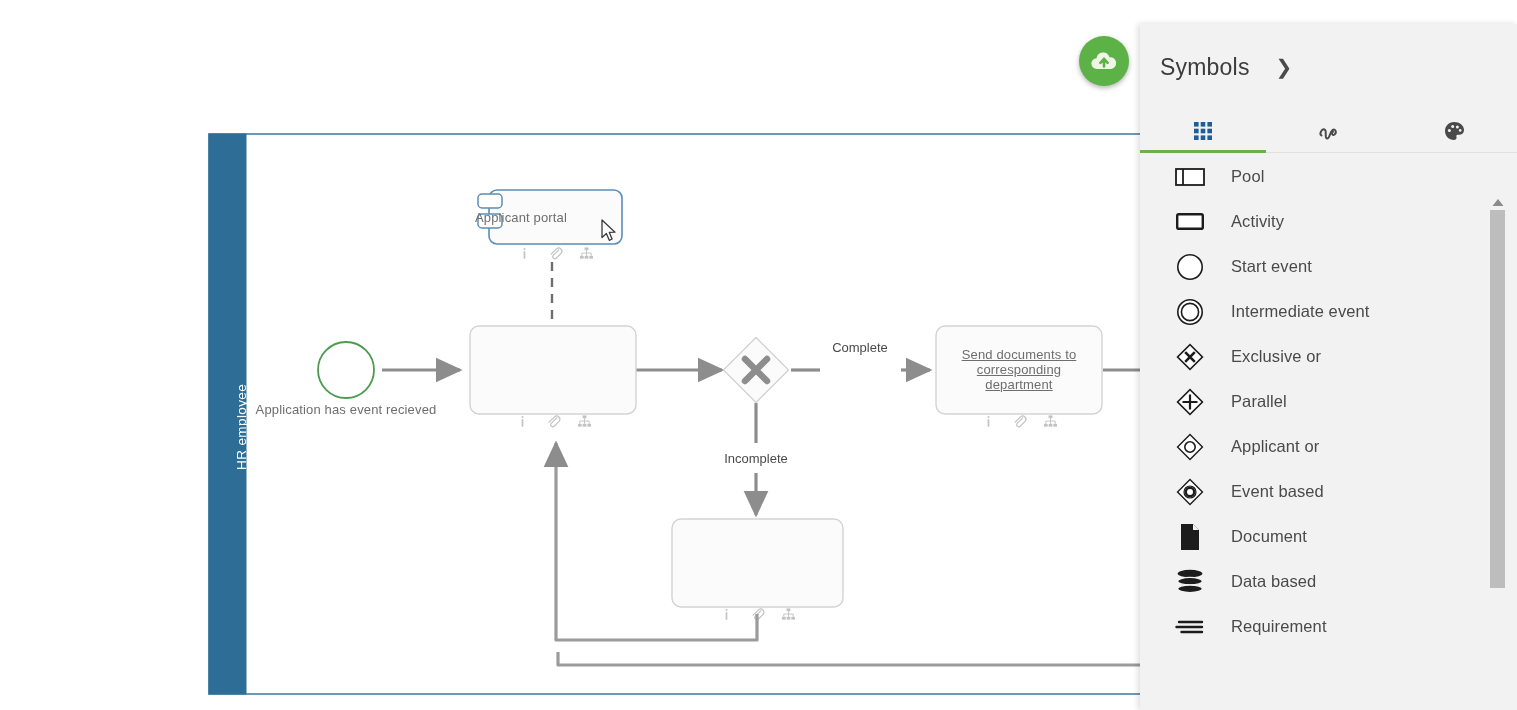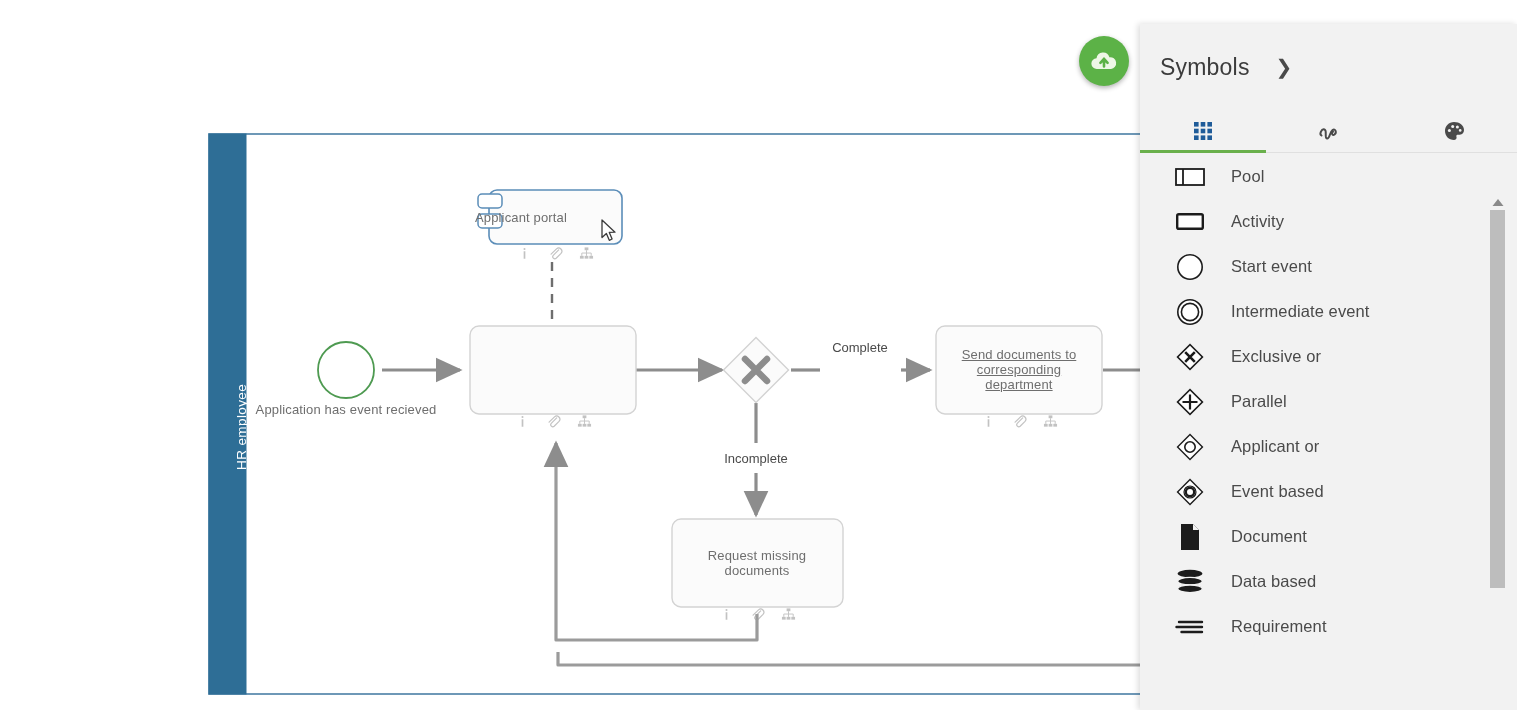--- a/index.html
+++ b/index.html
@@ -229,21 +229,20 @@
 
     <div class="lane-title" style="left:234px; top:470px;">HR employee</div>
 
     <div class="node-label" style="left:475px; top:210px; width:150px; text-align:left;">Applicant portal</div>
 
     <div class="node-label" style="left:246px; top:402px; width:200px;">Application has event recieved</div>
 
 
     <div class="node-label" style="left:944px; top:347px; width:150px;text-decoration:underline;">Send documents to corresponding department</div>
 
-    <div class="node-label" style="left:682px; top:548px; width:150px;">Request missing documents</div>
 
     <div class="edge-label" style="left:790px; top:340px; width:140px;">Complete</div>
     <div class="edge-label" style="left:686px; top:451px; width:140px;">Incomplete</div>
 
     <div class="mini-toolbar" style="left:489px; top:246px; width:133px;">
       <svg class="mi" viewBox="0 0 16 16">
         <circle cx="8" cy="3.2" r="1.1" fill="#9e9e9e"></circle>
         <rect x="7.1" y="5.6" width="1.8" height="8" fill="#9e9e9e"></rect>
       </svg>
       <svg class="mi" viewBox="0 0 16 16">

